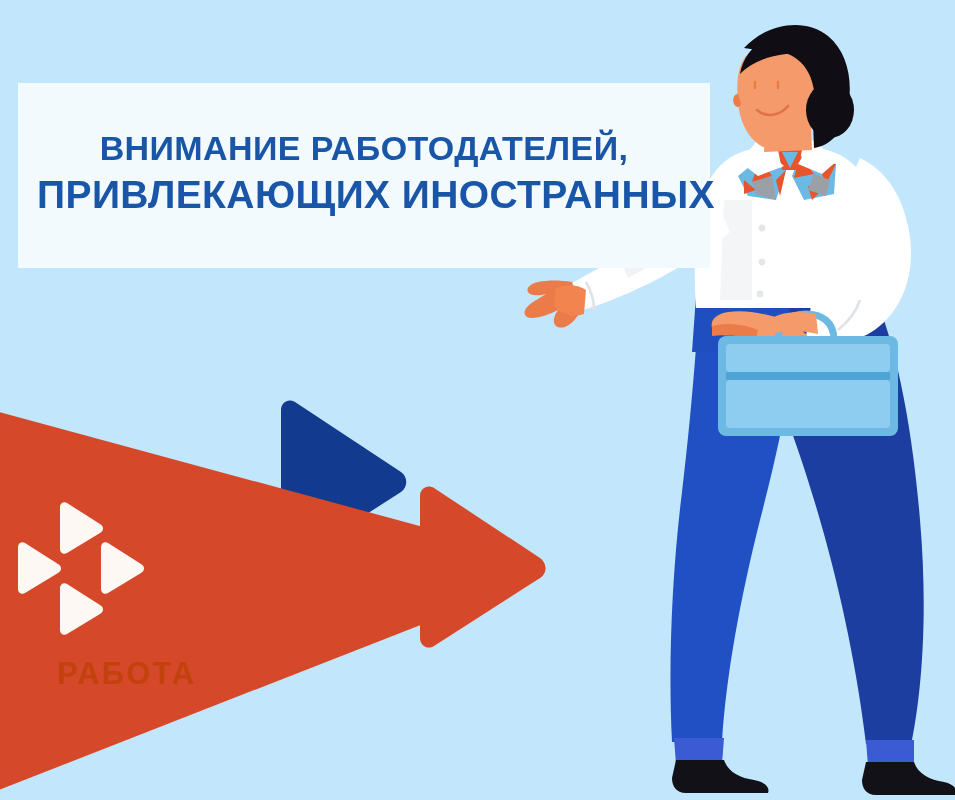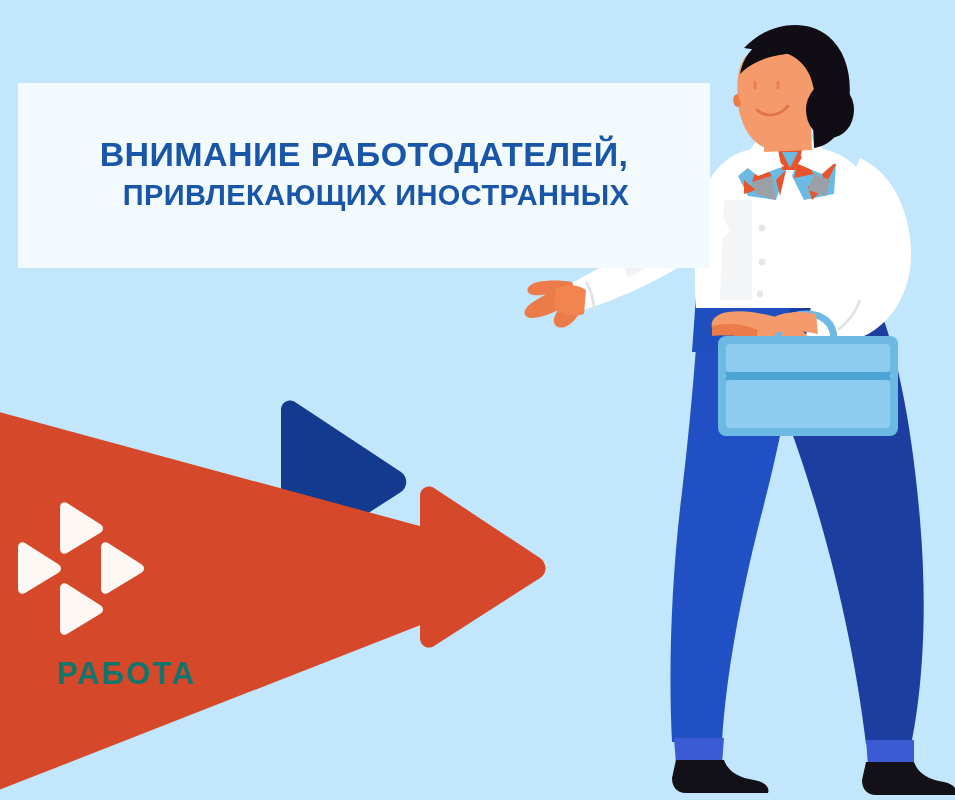--- a/index.html
+++ b/index.html
@@ -41,28 +41,28 @@
     color: #1a56a8;
     font-family: "Liberation Sans", sans-serif;
     font-weight: bold;
     font-size: 34px;
     letter-spacing: 0.4px;
     line-height: 1.28;
     text-align: center;
     white-space: nowrap;
     -webkit-font-smoothing: antialiased;
   }
-  .headline-line.l2 { font-size: 29px; margin-left: 24px; }
+  .headline-line.l2 { font-size: 39px; margin-left: 24px; }
   
   .logo-wordmark {
     position: absolute;
     left: 57px;
     top: 655px;
     width: 230px;
-    color: #0f766e;
+    color: #c2410c;
     font-family: "Liberation Sans", sans-serif;
     font-weight: bold;
     font-size: 31px;
     letter-spacing: 2.2px;
     line-height: 1.25;
   }
   .logo-wordmark .wm-line { display: block; white-space: nowrap; }
 </style>
 </head>
 <body>

